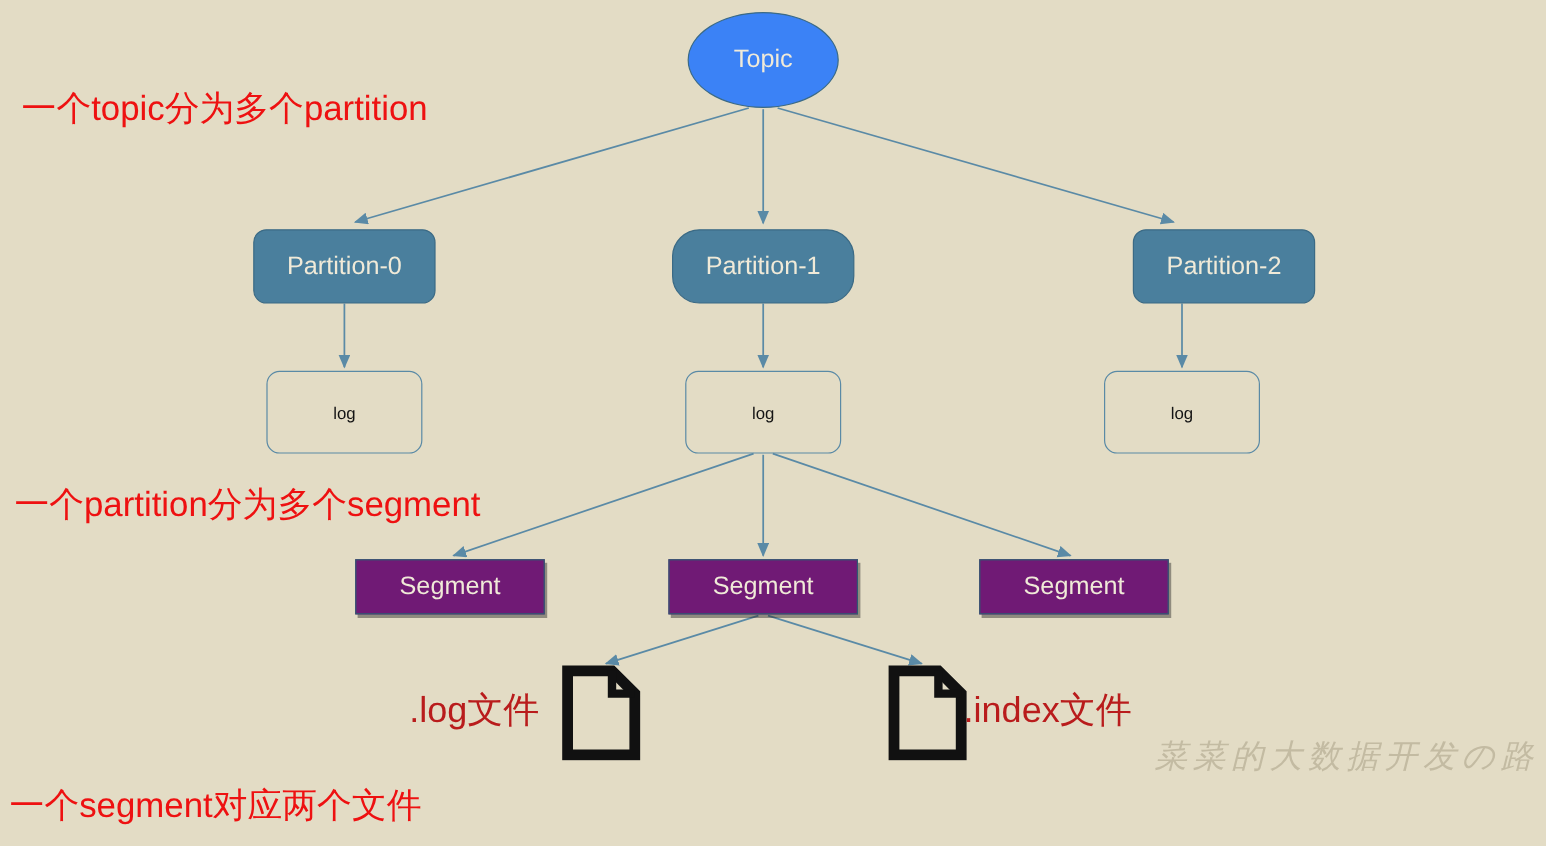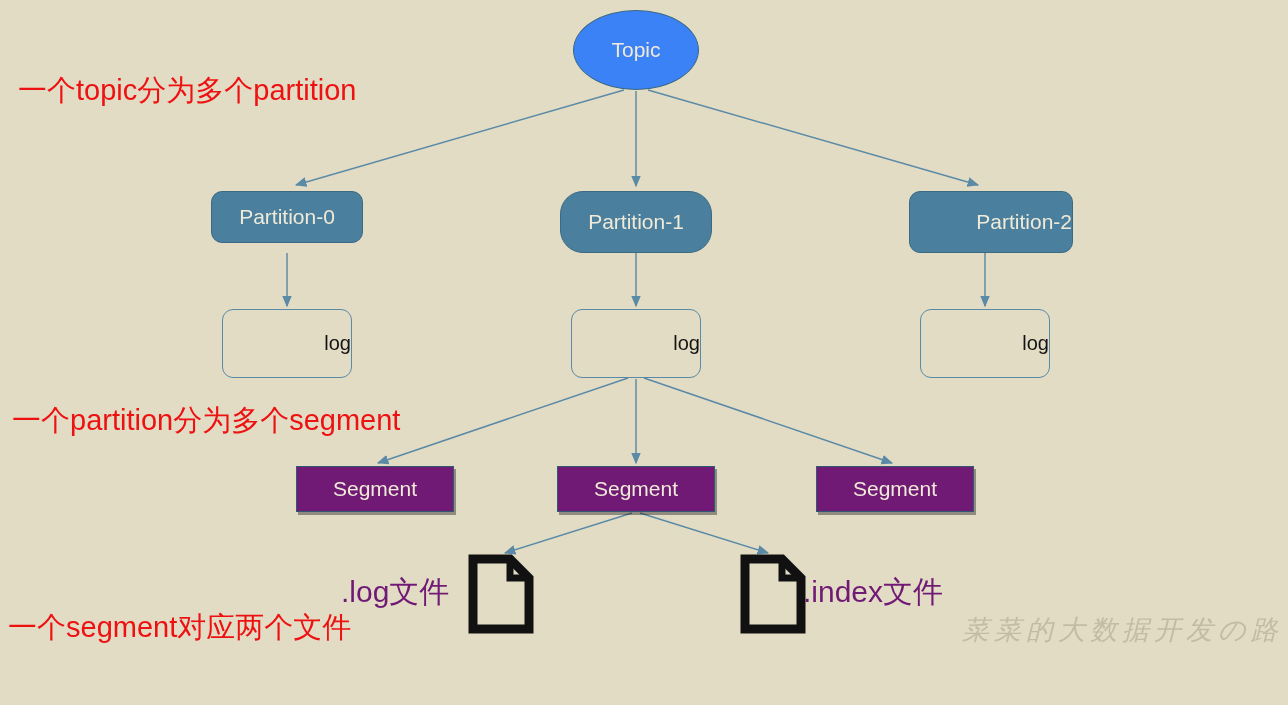--- a/index.html
+++ b/index.html
@@ -53,22 +53,21 @@
     border-radius: 11px;
     color: #f0ead8;
     font-size: 21px;
   }
 
   .log-node {
     background: transparent;
     border: 1.6px solid #5a8aa6;
     border-radius: 11px;
     color: #141414;
-    font-size: 20px;
-    justify-content: flex-end;
+    font-size: 14px;
   }
 
   .segment-node {
     background: #701a75;
     border: 1px solid #2f5a72;
     border-radius: 0;
     color: #f0ead8;
     font-size: 21px;
     box-shadow: 2px 3px 0 rgba(40, 40, 40, 0.45);
   }
@@ -81,21 +80,21 @@
     white-space: nowrap;
     letter-spacing: 0px;
   }
 
   
   .file-icon {
     position: absolute;
   }
   .file-label {
     position: absolute;
-    color: #701a75;
+    color: #b91c1c;
     font-size: 30px;
     white-space: nowrap;
   }
 
   
   .wm-calligraphy {
     position: absolute;
     font-family: "Liberation Serif", "DejaVu Serif", serif;
     font-style: italic;
     font-size: 27px;
@@ -137,27 +136,27 @@
 
       <line x1="632" y1="513" x2="505" y2="553"></line>
       <line x1="640" y1="513" x2="768" y2="553"></line>
     </g>
   </svg>
 
   <div class="node topic-node" style="left:573px; top:10px; width:126px; height:80px;">
     <span>Topic</span>
   </div>
 
-  <div class="node partition-node" style="left:211px; top:191px; width:152px; height:52px;">
+  <div class="node partition-node" style="left:211px; top:191px; width:152px; height:62px;">
     <span>Partition-0</span>
   </div>
   <div class="node partition-node" style="left:560px; top:191px; width:152px; height:62px;border-radius:23px;">
     <span>Partition-1</span>
   </div>
-  <div class="node partition-node" style="left:909px; top:191px; width:164px; height:62px;justify-content:flex-end;">
+  <div class="node partition-node" style="left:944px; top:191px; width:152px; height:62px;">
     <span>Partition-2</span>
   </div>
 
   <div class="node log-node" style="left:222px; top:309px; width:130px; height:69px;">
     <span>log</span>
   </div>
   <div class="node log-node" style="left:571px; top:309px; width:130px; height:69px;">
     <span>log</span>
   </div>
   <div class="node log-node" style="left:920px; top:309px; width:130px; height:69px;">
@@ -183,17 +182,17 @@
 
   <svg class="file-icon" style="left:740px; top:554px;" width="66" height="80" viewBox="0 0 66 80">
     <path d="M5,5 H42 L61,24 V75 H5 Z" fill="none" stroke="#111111" stroke-width="9" stroke-linejoin="miter"></path>
     <path d="M42,5 V24 H61" fill="none" stroke="#111111" stroke-width="7" stroke-linejoin="miter"></path>
   </svg>
 
   <div class="file-label" style="left:803px; top:572px;">.index文件</div>
 
   <div class="annotation" style="left:18px; top:71px;">一个topic分为多个partition</div>
   <div class="annotation" style="left:12px; top:401px;">一个partition分为多个segment</div>
-  <div class="annotation" style="left:8px; top:608px;">一个segment对应两个文件</div>
+  <div class="annotation" style="left:8px; top:652px;">一个segment对应两个文件</div>
 
   <div class="wm-calligraphy" style="left:962px; top:612px;">菜菜的大数据开发の路</div>
 
 </div>
 
 </body></html>

